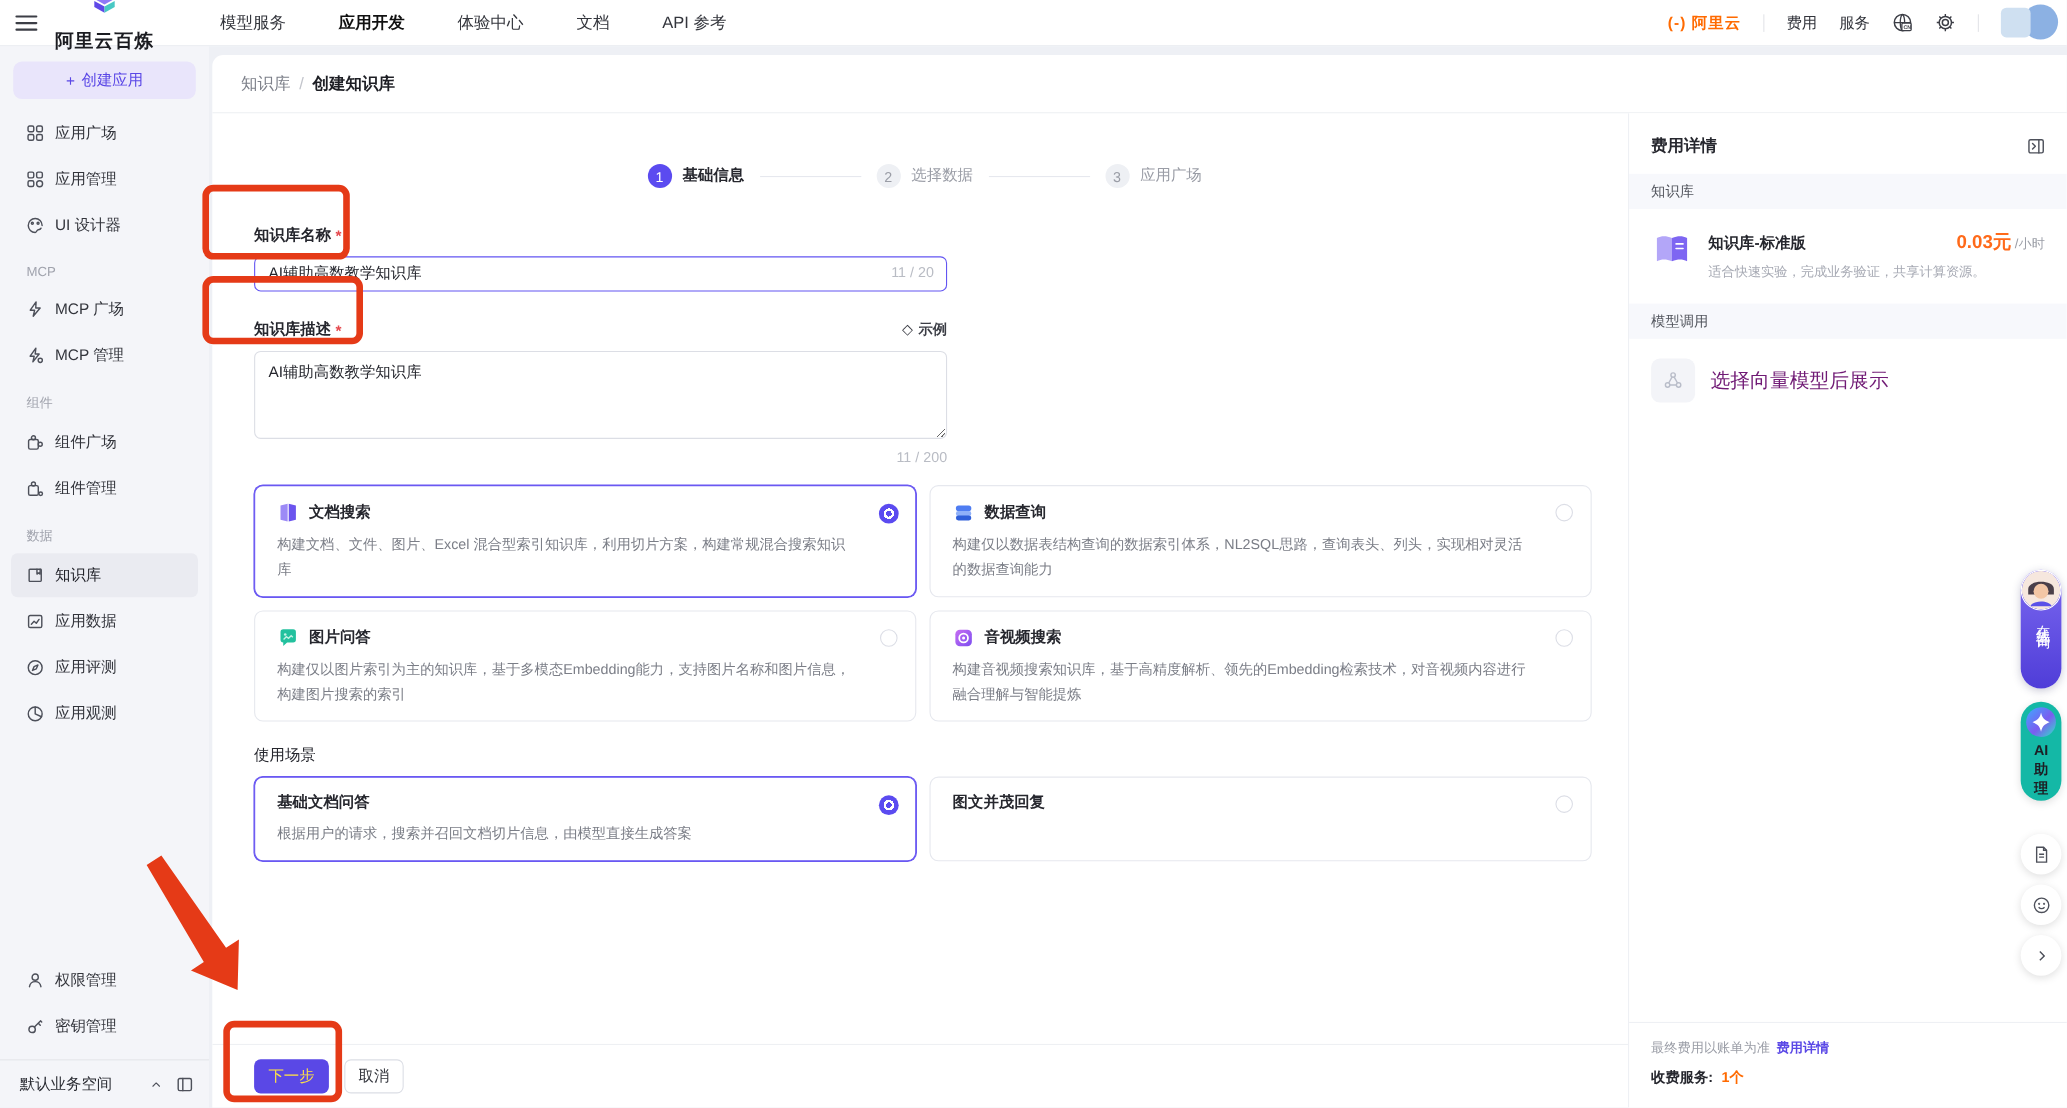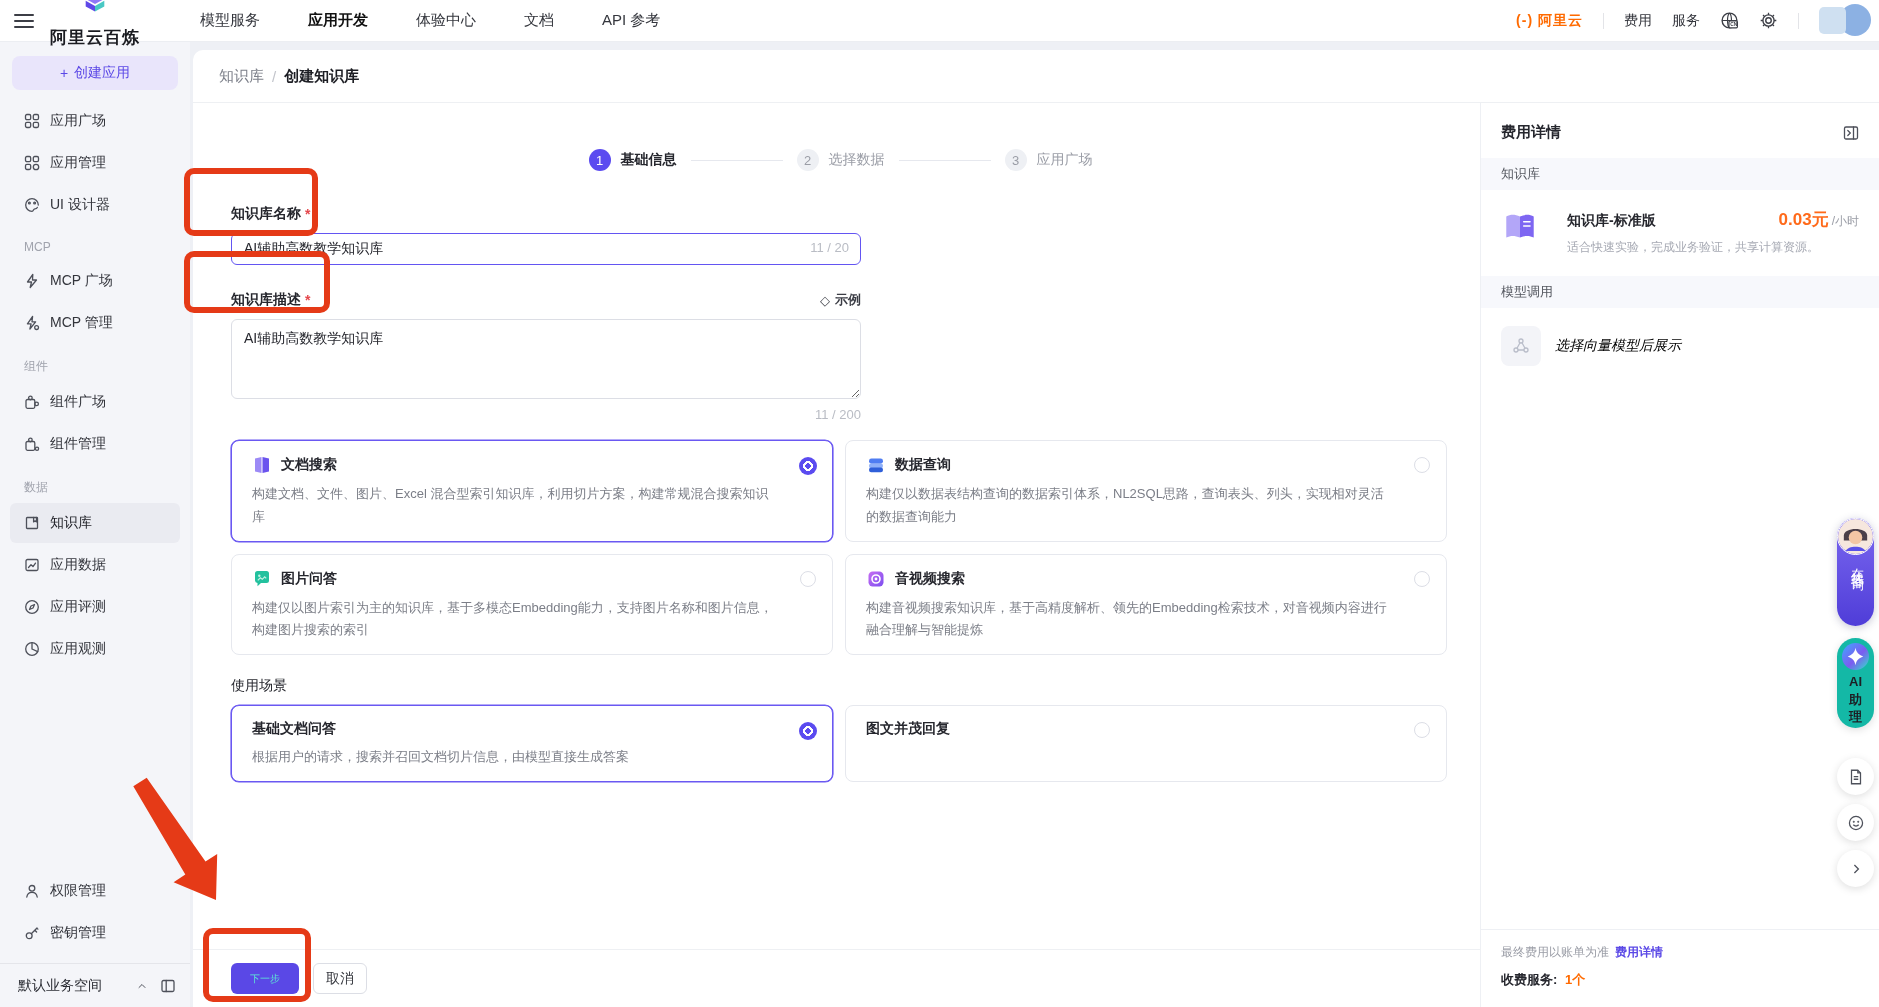--- a/index.html
+++ b/index.html
@@ -81,40 +81,40 @@
   .opt-card.selected { border-color:#6a58f2; box-shadow:0 0 0 .6px #6a58f2; }
   .opt-title-row { display:flex; align-items:center; gap:9px; font-size:14px; font-weight:bold; color:#26272e; }
   .opt-desc { font-size:13px; color:#7b7e87; line-height:1.75; margin-top:8px; }
   .radio { position:absolute; right:16px; top:16px; width:16px; height:16px; border-radius:50%;
     border:1px solid #dcdee6; background:#fff; }
   .radio.on { border:none; width:18px; height:18px; right:15px;
     background:radial-gradient(circle,#5b4bf0 0 2.6px,#fff 2.6px 4.8px,#5b4bf0 4.8px 100%); }
   .opt-icon { width:20px; height:20px; display:block; }
 
   .form-footer { flex:0 0 58px; border-top:1px solid #eef0f3; display:flex; align-items:center; gap:14px; padding-left:38px; }
-  .btn-next { width:68px; height:31px; background:#5a48e6; color:#5eead4; border:none; border-radius:6px;
-    font-size:10px; cursor:pointer; font-family:Liberation Mono, monospace; }
+  .btn-next { width:68px; height:31px; background:#5a48e6; color:#fde047; border:none; border-radius:6px;
+    font-size:14px; cursor:pointer; font-family:Liberation Mono, monospace; }
   .btn-cancel { width:54px; height:31px; background:#fff; color:#34363d; border:1px solid #dcdee5; border-radius:6px;
     font-size:14px; cursor:pointer; font-family:inherit; }
 
   
   .cost-panel { width:399px; border-left:1px solid #eef0f4; display:flex; flex-direction:column; background:#fff; }
   .cp-title-row { display:flex; align-items:center; justify-content:space-between; padding:20px 20px 16px; }
   .cp-title { font-size:15px; font-weight:bold; color:#26272e; }
   .cp-band { background:#f7f8fc; padding:7px 20px; font-size:13px; color:#53565e; }
-  .cp-item { display:flex; gap:28px; padding:18px 20px 20px; }
+  .cp-item { display:flex; gap:14px; padding:18px 20px 20px; }
   .cp-item-main { flex:1; }
   .cp-item-top { display:flex; align-items:baseline; }
   .cp-item-name { font-size:14px; font-weight:bold; color:#26272e; }
   .cp-price { margin-left:auto; color:#ff6a1a; font-size:17px; font-weight:bold; }
   .cp-unit { color:#9a9da6; font-size:12px; margin-left:3px; }
   .cp-item-desc { font-size:12px; color:#a6a9b3; margin-top:8px; }
   .cp-placeholder { display:flex; align-items:center; gap:14px; padding:18px 20px; }
   .cp-ph-icon { width:40px; height:40px; border-radius:8px; background:#f3f4f8; display:flex; align-items:center; justify-content:center; }
-  .cp-ph-text { font-size:14px; color:#000000;font-style:italic; }
+  .cp-ph-text { font-size:18px; color:#701a75; }
   .cp-footer { margin-top:auto; border-top:1px solid #eef0f4; padding:14px 20px 18px; }
   .cp-note { font-size:12px; color:#9a9da6; }
   .cp-note-link { color:#5a48e6; cursor:pointer; margin-left:6px; font-weight:bold; }
   .cp-fee { margin-top:10px; font-size:13px; color:#26272e; font-weight:bold; }
   .cp-fee-val { color:#ff6a00; margin-left:4px; }
 
   
   .float-col { position:absolute; right:5px; z-index:20; }
   .consult { top:518px; width:37px; height:108px; border-radius:19px;
     background:linear-gradient(180deg,#7b68f0,#4f3dd8); position:absolute; box-shadow:0 2px 8px rgba(40,40,90,.25); }

